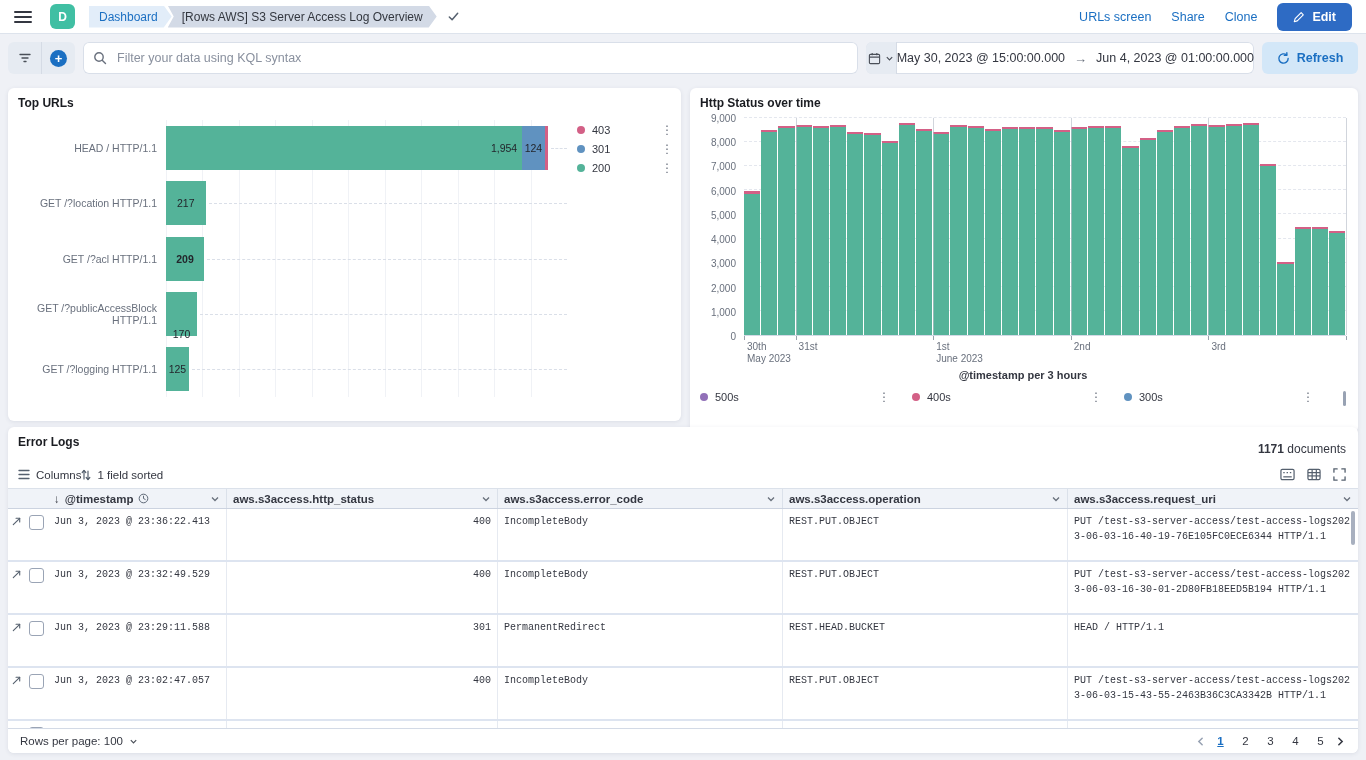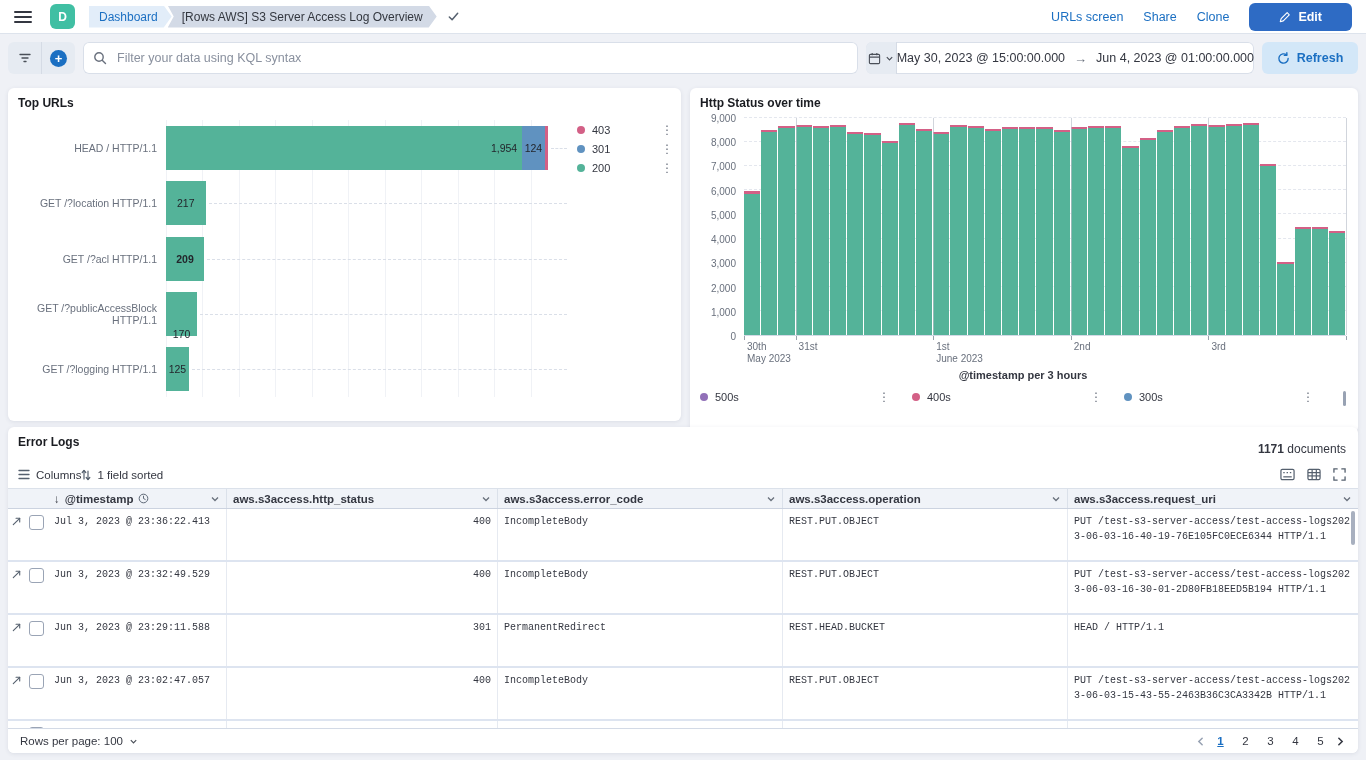--- a/index.html
+++ b/index.html
@@ -11,21 +11,21 @@
   .hamburger{width:18px;height:12px;display:flex;flex-direction:column;justify-content:space-between;cursor:pointer;margin-right:18px;}
   .hamburger span{height:2px;background:#343741;border-radius:1px;}
   .space-badge{width:25px;height:25px;border-radius:6px;background:#40bfa3;color:#fff;font-weight:700;font-size:12px;display:flex;align-items:center;justify-content:center;margin-right:14px;}
   .crumbs{display:flex;align-items:center;}
   .crumb{font-size:12px;padding:4px 14px 4px 10px;white-space:nowrap;}
   .crumb.blue{background:#e2edf9;color:#1b6fc2;clip-path:polygon(0 0,calc(100% - 8px) 0,100% 50%,calc(100% - 8px) 100%,0 100%);}
   .crumb.gray{background:#d3dae6;color:#33373f;margin-left:-4px;clip-path:polygon(0 0,calc(100% - 8px) 0,100% 50%,calc(100% - 8px) 100%,0 100%,6px 50%);padding-left:14px;}
   .crumb-check{margin-left:10px;color:#69707d;}
   .nav-right{margin-left:auto;display:flex;align-items:center;gap:20px;}
   .nav-link{font-size:12.5px;color:#1b6fc2;cursor:pointer;white-space:nowrap;}
-  .edit-btn{display:flex;align-items:center;gap:7px;background:#2e6bc4;color:#fff;font-size:12.5px;font-weight:700;height:28px;padding:0 30px;border-radius:6px;cursor:pointer;}
+  .edit-btn{display:flex;align-items:center;gap:7px;background:#2e6bc4;color:#fff;font-size:12.5px;font-weight:700;height:28px;padding:0 16px;border-radius:6px;cursor:pointer;}
 
   
   .querybar{position:absolute;left:0;top:42px;width:100%;padding:0 8px;box-sizing:border-box;display:flex;align-items:center;gap:8px;height:32px;}
   .filter-group{display:flex;height:32px;background:#e6ebf2;border-radius:6px;overflow:hidden;}
   .filter-group .fbtn{width:33px;display:flex;align-items:center;justify-content:center;cursor:pointer;}
   .filter-group .fbtn + .fbtn{border-left:1px solid #d5dbe5;}
   .plus-circle{width:17px;height:17px;border-radius:50%;background:#1b6fc2;color:#fff;display:flex;align-items:center;justify-content:center;font-size:13px;font-weight:700;line-height:1;}
   .kql{flex:1;height:32px;background:#fff;border-radius:6px;box-shadow:inset 0 0 0 1px #d9dfe9;display:flex;align-items:center;padding:0 10px;gap:8px;}
   .kql input{border:0;outline:0;flex:1;font-size:12.5px;font-family:"Liberation Sans",sans-serif;color:#343741;background:transparent;}
   .kql input::placeholder{color:#89909e;}
@@ -493,21 +493,21 @@
               <svg width="11" height="11" viewBox="0 0 12 12">
                 <g fill="none" stroke="#55606e" stroke-width="1.2" stroke-linecap="round" stroke-linejoin="round">
                   <line x1="2.5" y1="9.5" x2="9.5" y2="2.5"></line>
                   <polyline points="5.5,2.5 9.5,2.5 9.5,6.5"></polyline>
                 </g>
               </svg>
             </div>
             <div class="el-cb">
               <span class="box"></span>
             </div>
-            <div class="el-cell noborder" style="white-space: nowrap;">Jul 3, 2023 @ 23:36:22.413</div>
+            <div class="el-cell noborder" style="white-space: nowrap;">Jun 3, 2023 @ 23:36:22.413</div>
             <div class="el-cell right">400</div>
             <div class="el-cell">IncompleteBody</div>
             <div class="el-cell">REST.PUT.OBJECT</div>
             <div class="el-cell wrap">PUT /test-s3-server-access/test-access-logs2023-06-03-16-40-19-76E105FC0ECE6344 HTTP/1.1</div>
           </div>
           <div class="el-row">
             <div class="el-expand">
               <svg width="11" height="11" viewBox="0 0 12 12">
                 <g fill="none" stroke="#55606e" stroke-width="1.2" stroke-linecap="round" stroke-linejoin="round">
                   <line x1="2.5" y1="9.5" x2="9.5" y2="2.5"></line>

